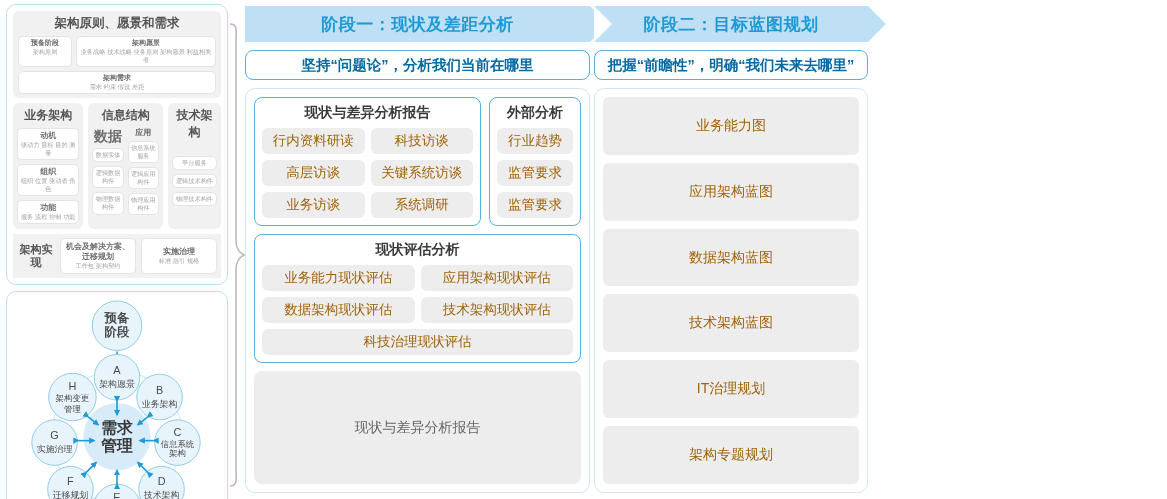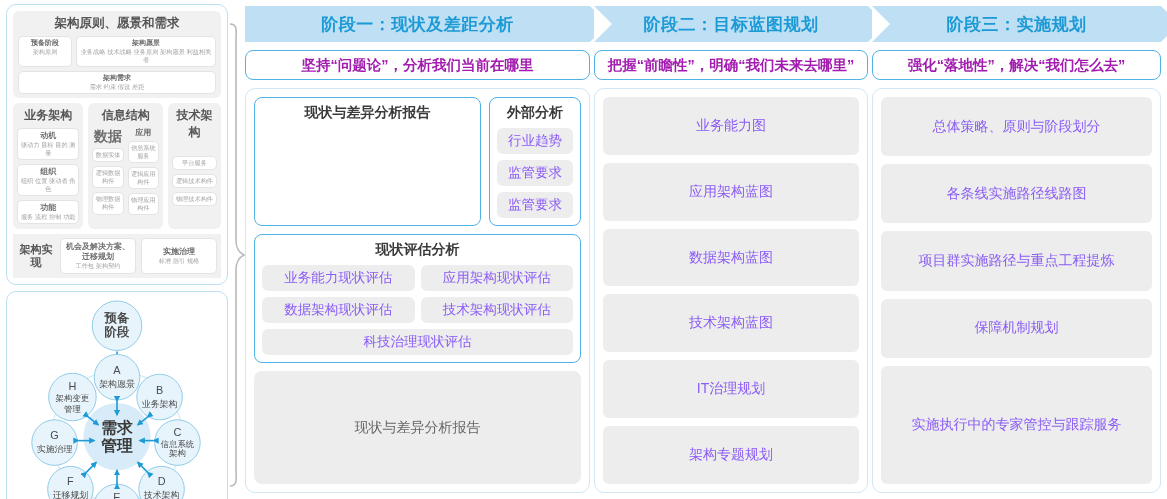--- a/index.html
+++ b/index.html
@@ -94,21 +94,21 @@
   #phase1 .chev::before { display: none; }
   #phase1 .chev { border-top-left-radius: 0; }
 
   .slogan {
     margin-top: 8px;
     height: 30px;
     border: 1px solid #4fb3e5;
     border-radius: 8px;
     background:#fff;
     display:flex; align-items:center; justify-content:center;
-    font-size: 14.5px; font-weight: bold; color:#a21caf;
+    font-size: 14.5px; font-weight: bold; color:#0369a1;
   }
 
   .body-card {
     margin-top: 8px;
     border: 1px solid #cfe7f6;
     border-radius: 10px;
     background: #fff;
     padding: 8px;
     position: absolute;
     top: 74px; bottom: 0; left:0; right:0;
@@ -120,21 +120,21 @@
     border-radius: 8px;
     padding: 6px 7px 7px;
   }
   .inner-title {
     font-size: 14px; font-weight: bold; color:#3b3b3b;
     text-align:center; margin-bottom: 6px;
   }
   .chip {
     background:#ededed; border-radius:6px;
     display:flex; align-items:center; justify-content:center;
-    color:#8b5cf6; font-size:13.5px;
+    color:#a16207; font-size:13.5px;
     height: 26px;
   }
   .chip-grid { display:grid; gap:6px; }
   .g2 { grid-template-columns: 1fr 1fr; }
   .g1 { grid-template-columns: 1fr; }
 
   .split { display:flex; gap:8px; }
   .split .left  { flex: 1 1 auto; }
   .split .right { flex: 0 0 92px; }
 
@@ -325,20 +325,28 @@
 
   <div class="phase" id="phase1">
     <div class="chev">阶段一：现状及差距分析</div>
     <div class="slogan">坚持“问题论”，分析我们当前在哪里</div>
 
     <div class="body-card">
 
       <div class="split">
         <div class="left inner-box">
           <div class="inner-title">现状与差异分析报告</div>
+          <div class="chip-grid g2">
+            <div class="chip">行内资料研读</div>
+            <div class="chip">科技访谈</div>
+            <div class="chip">高层访谈</div>
+            <div class="chip">关键系统访谈</div>
+            <div class="chip">业务访谈</div>
+            <div class="chip">系统调研</div>
+          </div>
         </div>
         <div class="right inner-box">
           <div class="inner-title">外部分析</div>
           <div class="chip-grid g1">
             <div class="chip">行业趋势</div>
             <div class="chip">监管要求</div>
             <div class="chip">监管要求</div>
           </div>
         </div>
       </div>
@@ -368,27 +376,14 @@
         <div class="chip">业务能力图</div>
         <div class="chip">应用架构蓝图</div>
         <div class="chip">数据架构蓝图</div>
         <div class="chip">技术架构蓝图</div>
         <div class="chip">IT治理规划</div>
         <div class="chip">架构专题规划</div>
       </div>
     </div>
   </div>
 
-  <div class="phase" id="phase3">
-    <div class="chev">阶段三：实施规划</div>
-    <div class="slogan">强化“落地性”，解决“我们怎么去”</div>
-    <div class="body-card">
-      <div class="stack">
-        <div class="chip">总体策略、原则与阶段划分</div>
-        <div class="chip">各条线实施路径线路图</div>
-        <div class="chip">项目群实施路径与重点工程提炼</div>
-        <div class="chip">保障机制规划</div>
-        <div class="chip tall">实施执行中的专家管控与跟踪服务</div>
-      </div>
-    </div>
-  </div>
 
 </div>
 
 </body></html>

